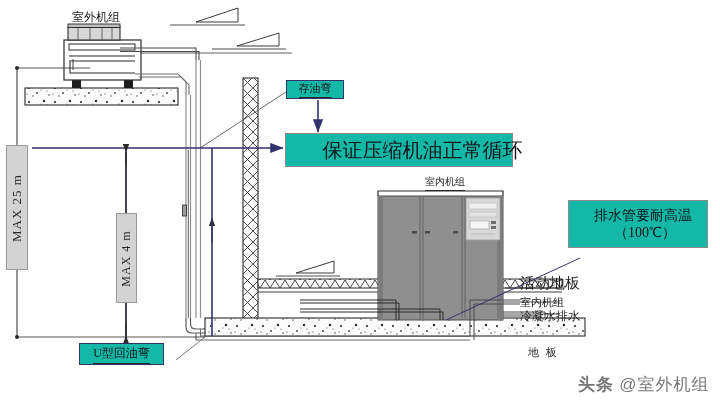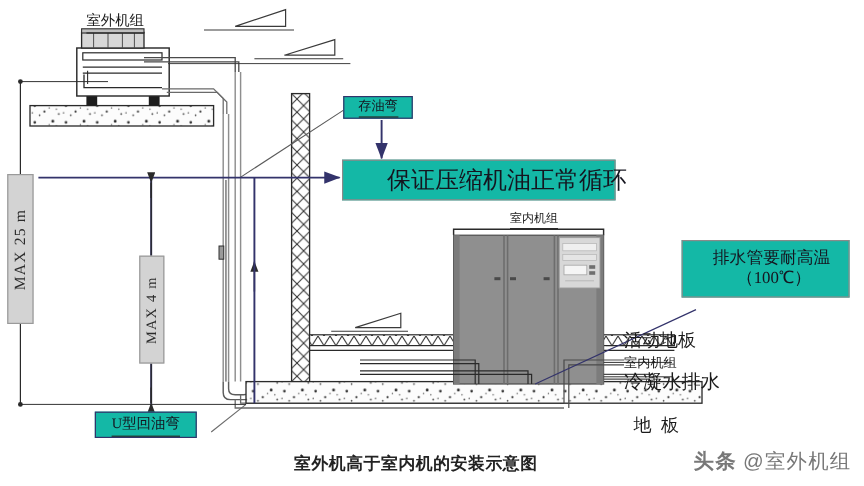--- a/index.html
+++ b/index.html
@@ -314,24 +314,23 @@
   </div>
 
   <div class="vert-dim" style="left:116px; top:213px; width:21px; height:90px;">
     <span style="font-size:12px;">MAX 4 m</span>
   </div>
 
   <div class="lbl" style="left:520px; top:274px; font-size:15px;">活动地板</div>
 
   <div class="lbl" style="left:520px; top:295px; font-size:11px;">室内机组</div>
 
-  <div class="lbl" style="left:520px; top:308px; font-size:16px;">冷凝水排水</div>
-
-  <div class="lbl" style="left:528px; top:345px; font-size:15px; letter-spacing:2px;">地 板</div>
-
-  <div class="caption" style="left:245px; top:378px; font-size:14px;">室外机高于室内机的安装示意图</div>
+  <div class="lbl" style="left:520px; top:308px; font-size:12px;">冷凝水排水</div>
+
+  <div class="lbl" style="left:528px; top:345px; font-size:11px; letter-spacing:2px;">地 板</div>
+
 
   <div class="watermark" style="left:578px; top:373px; font-size:17px;">
     <span>头条</span>
     <span class="wm-at">@室外机组</span>
   </div>
 
 </div>
 
 </body></html>

